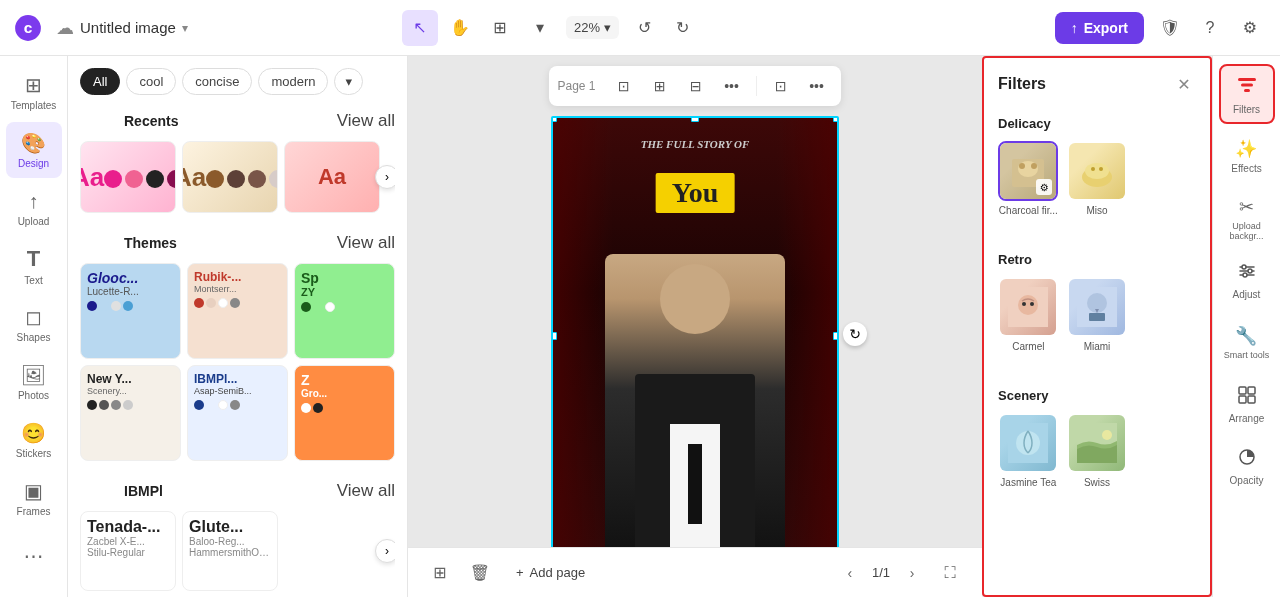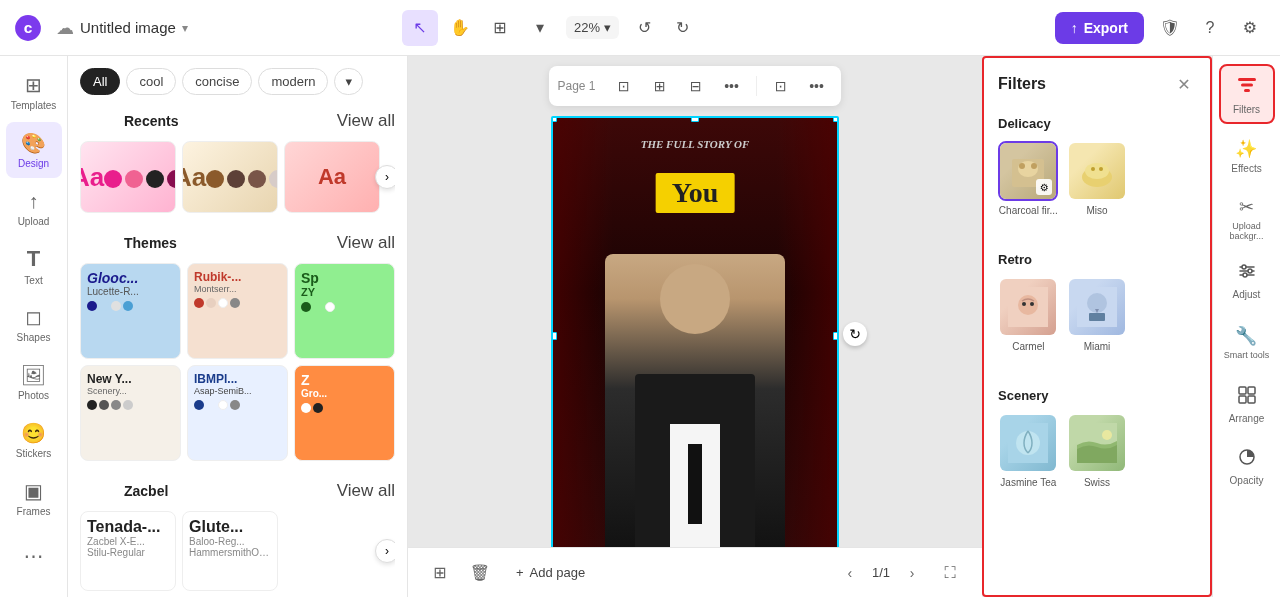--- a/index.html
+++ b/index.html
@@ -331,21 +331,21 @@
           <div class="theme-colors">
             <div class="tc" style="background:#fff;border:1px solid rgba(255,255,255,0.5);"></div>
             <div class="tc" style="background:#222;"></div>
           </div>
         </div>
       </div>
     </div>
 
     <div class="section">
       <div class="section-header">
-        <span class="section-title">Zacbel</span>
+        <span class="section-title">IBMPl</span>
         <a class="view-all">View all</a>
       </div>
       <div class="fonts-grid" style="position:relative;">
         <div class="font-card">
           <div class="font-card-main">Tenada-...</div>
           <div class="font-card-sub">Zacbel X-E...</div>
           <div class="font-card-sub">Stilu-Regular</div>
         </div>
         <div class="font-card">
           <div class="font-card-main">Glute...</div>

